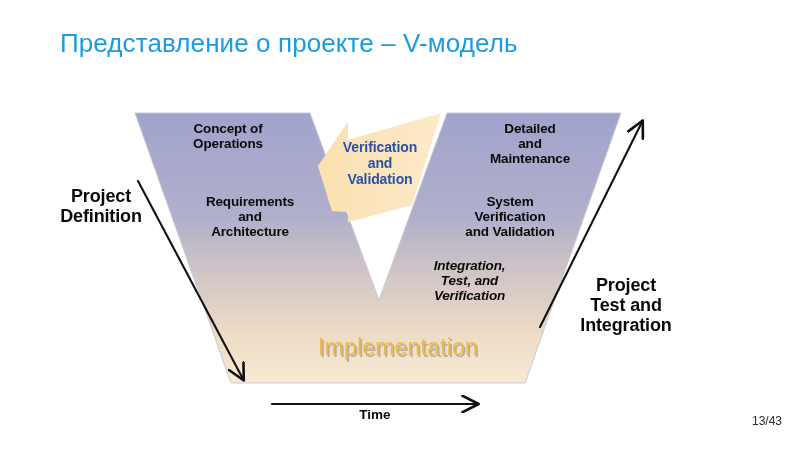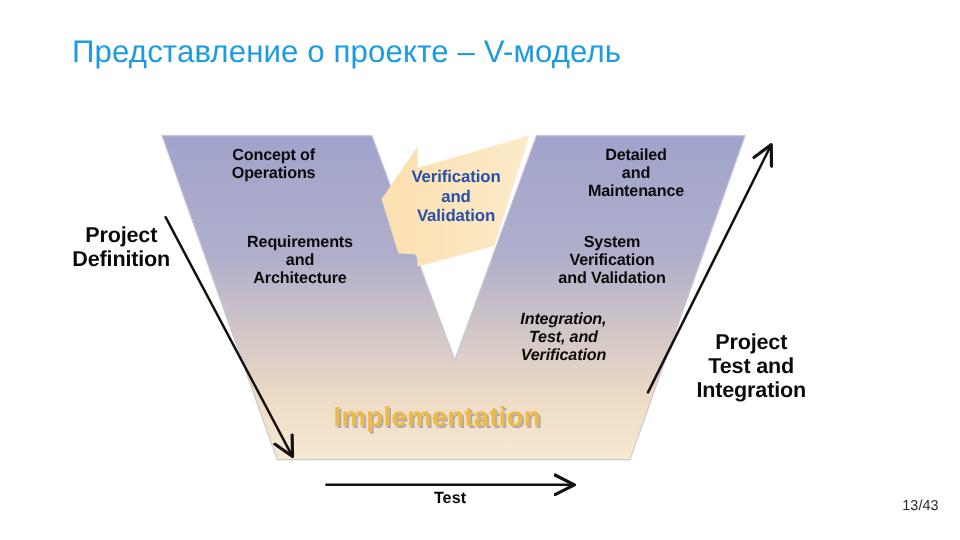--- a/index.html
+++ b/index.html
@@ -74,22 +74,22 @@
     font-weight: bold;
     font-size: 14px;
     color: #2A50A8;
     line-height: 1.14;
     white-space: pre-line;
     letter-spacing: -0.1px;
   }
 
   #label-implementation {
     position: absolute;
-    text-align: left;
-    font-weight: bold;
+    text-align: right;
+    font-weight: normal;
     font-size: 23px;
     color: #EDBA45;
     letter-spacing: 0.2px;
     white-space: nowrap;
     text-shadow: 1.5px 1.5px 0.5px rgba(120,125,160,0.55);
   }
 
   #label-time {
     position: absolute;
     text-align: center;
@@ -187,19 +187,19 @@
 
     <div id="label-implementation" style="left:278px; top:334px; width:200px;">Implementation</div>
 
     <div class="dlabel side" style="left:50px; top:186px; width:102px;">Project
 Definition</div>
 
     <div class="dlabel side" style="left:570px; top:275px; width:112px;">Project
 Test and
 Integration</div>
 
-    <div id="label-time" style="left:325px; top:407px; width:100px;">Test</div>
+    <div id="label-time" style="left:325px; top:407px; width:100px;">Time</div>
 
   </div>
 
   <div id="page-number">13/43</div>
 
 </div>
 
 </body></html>

